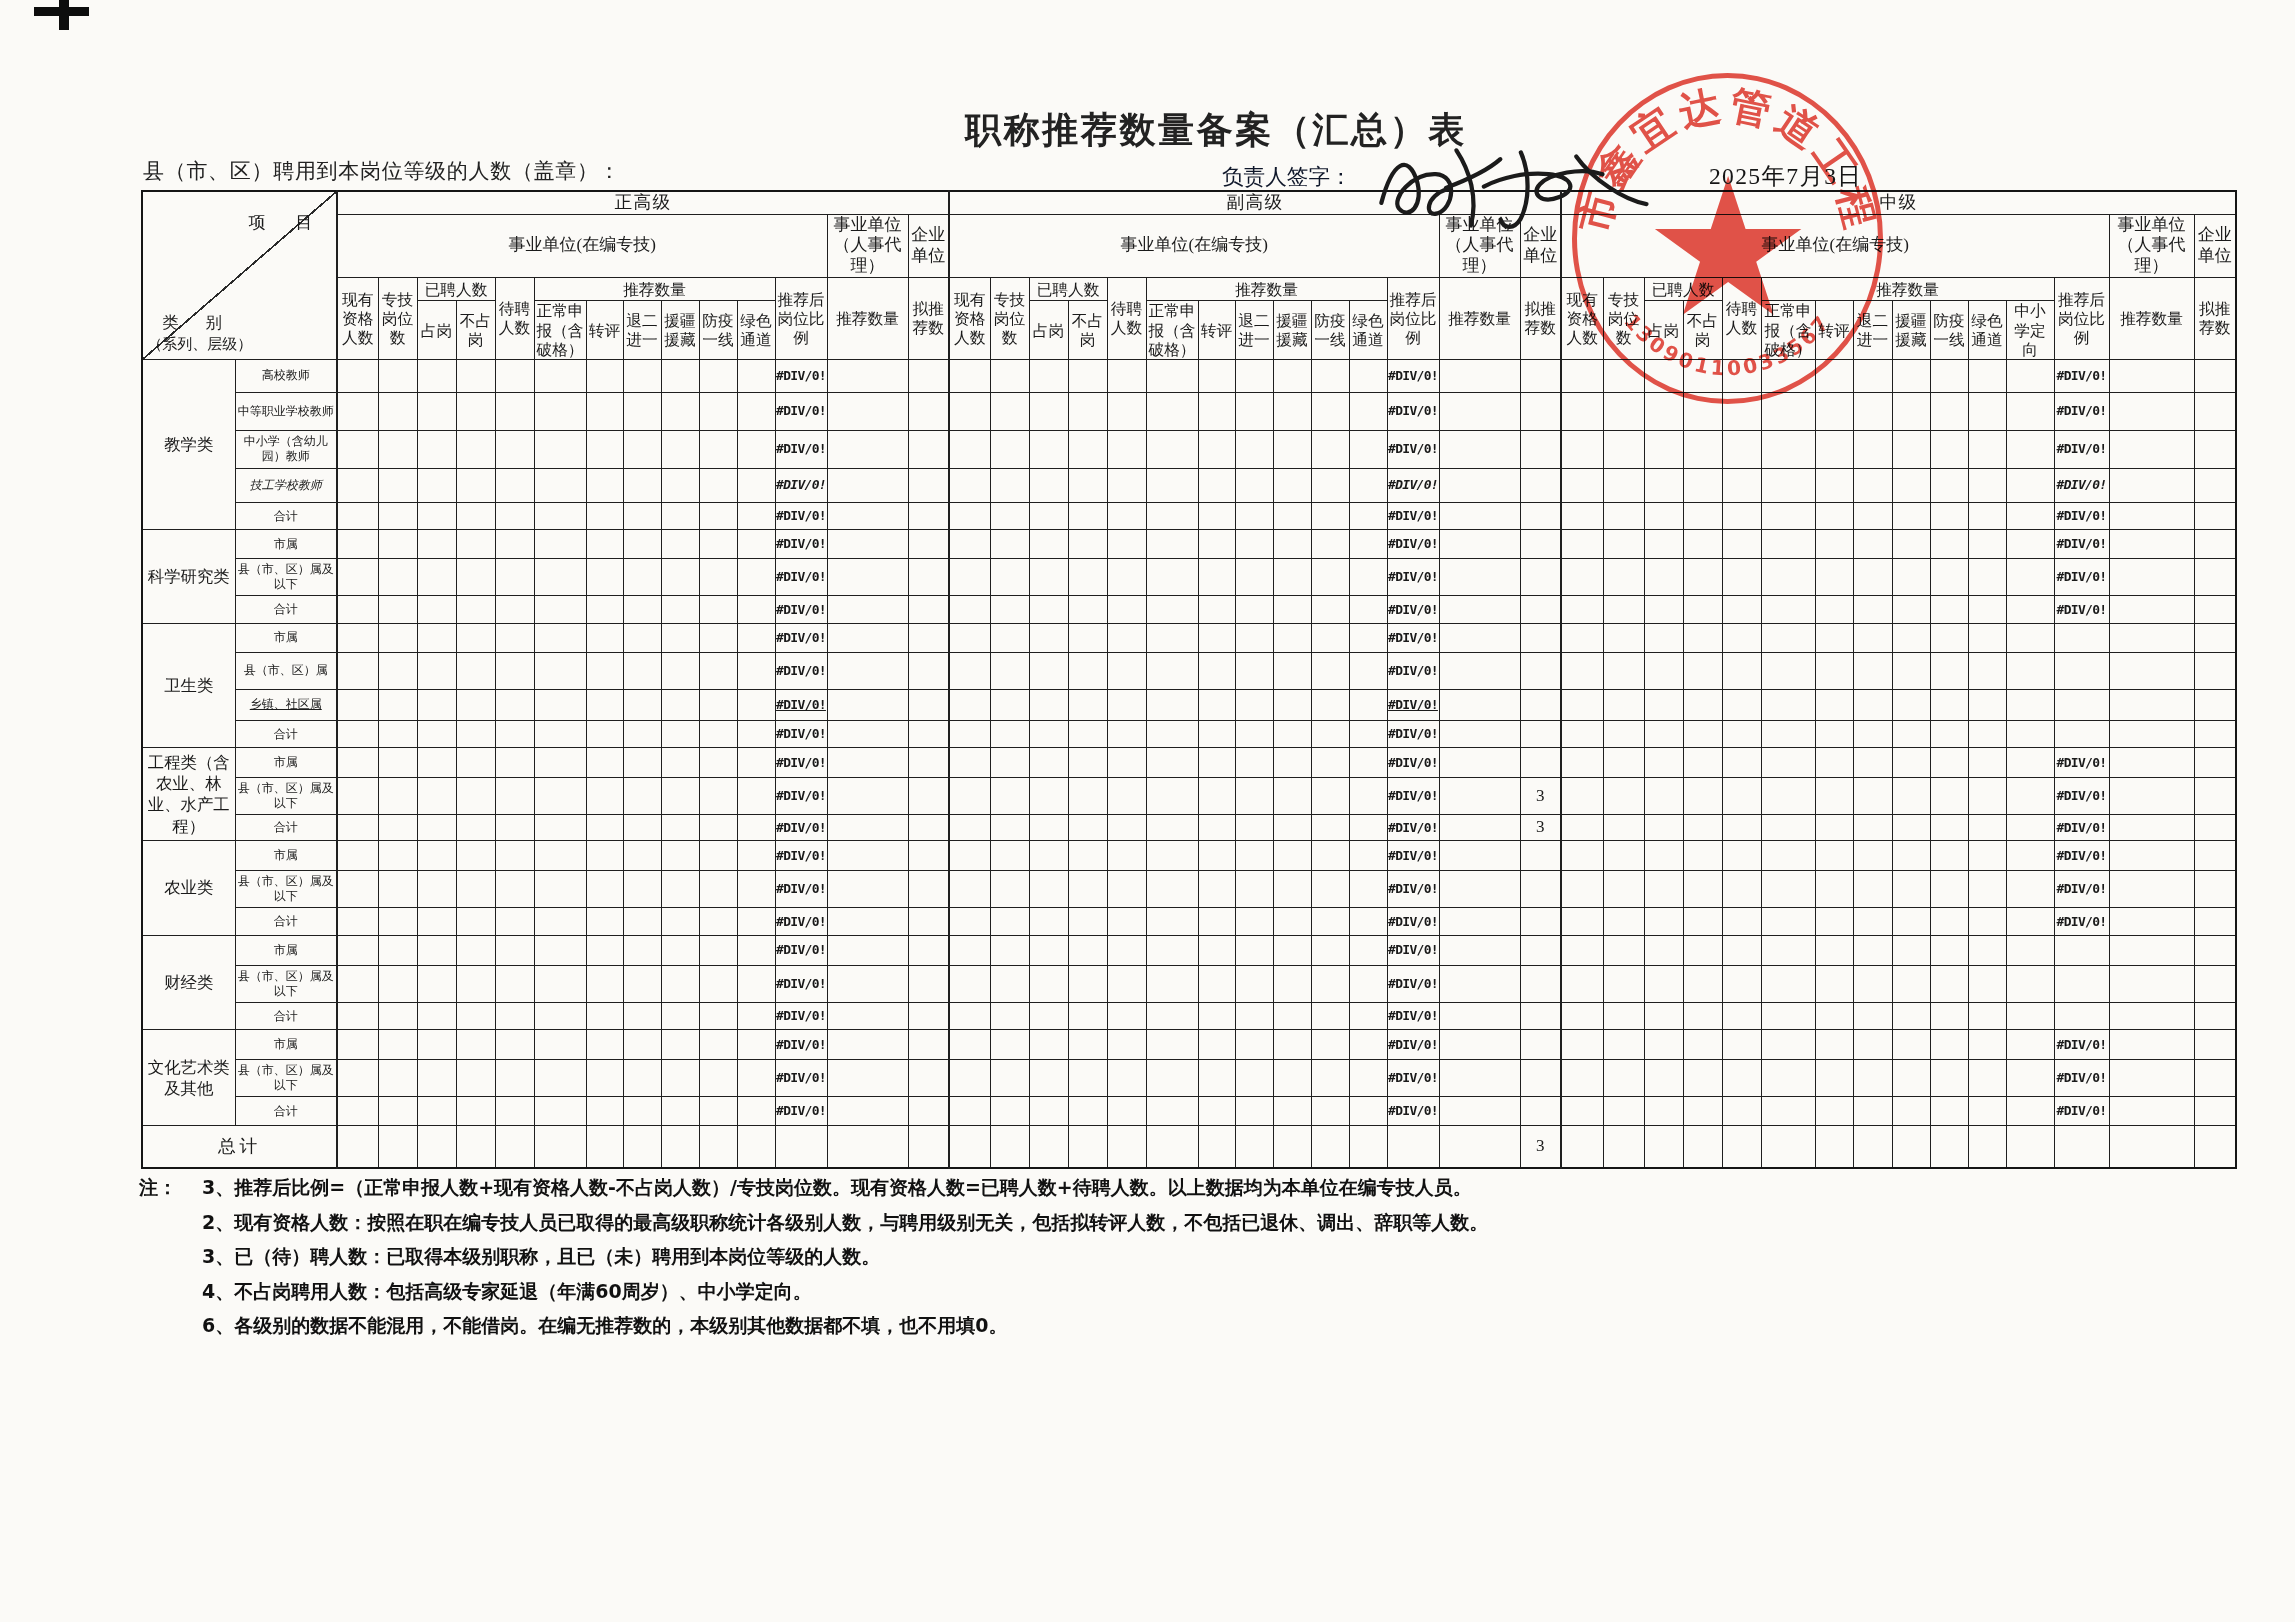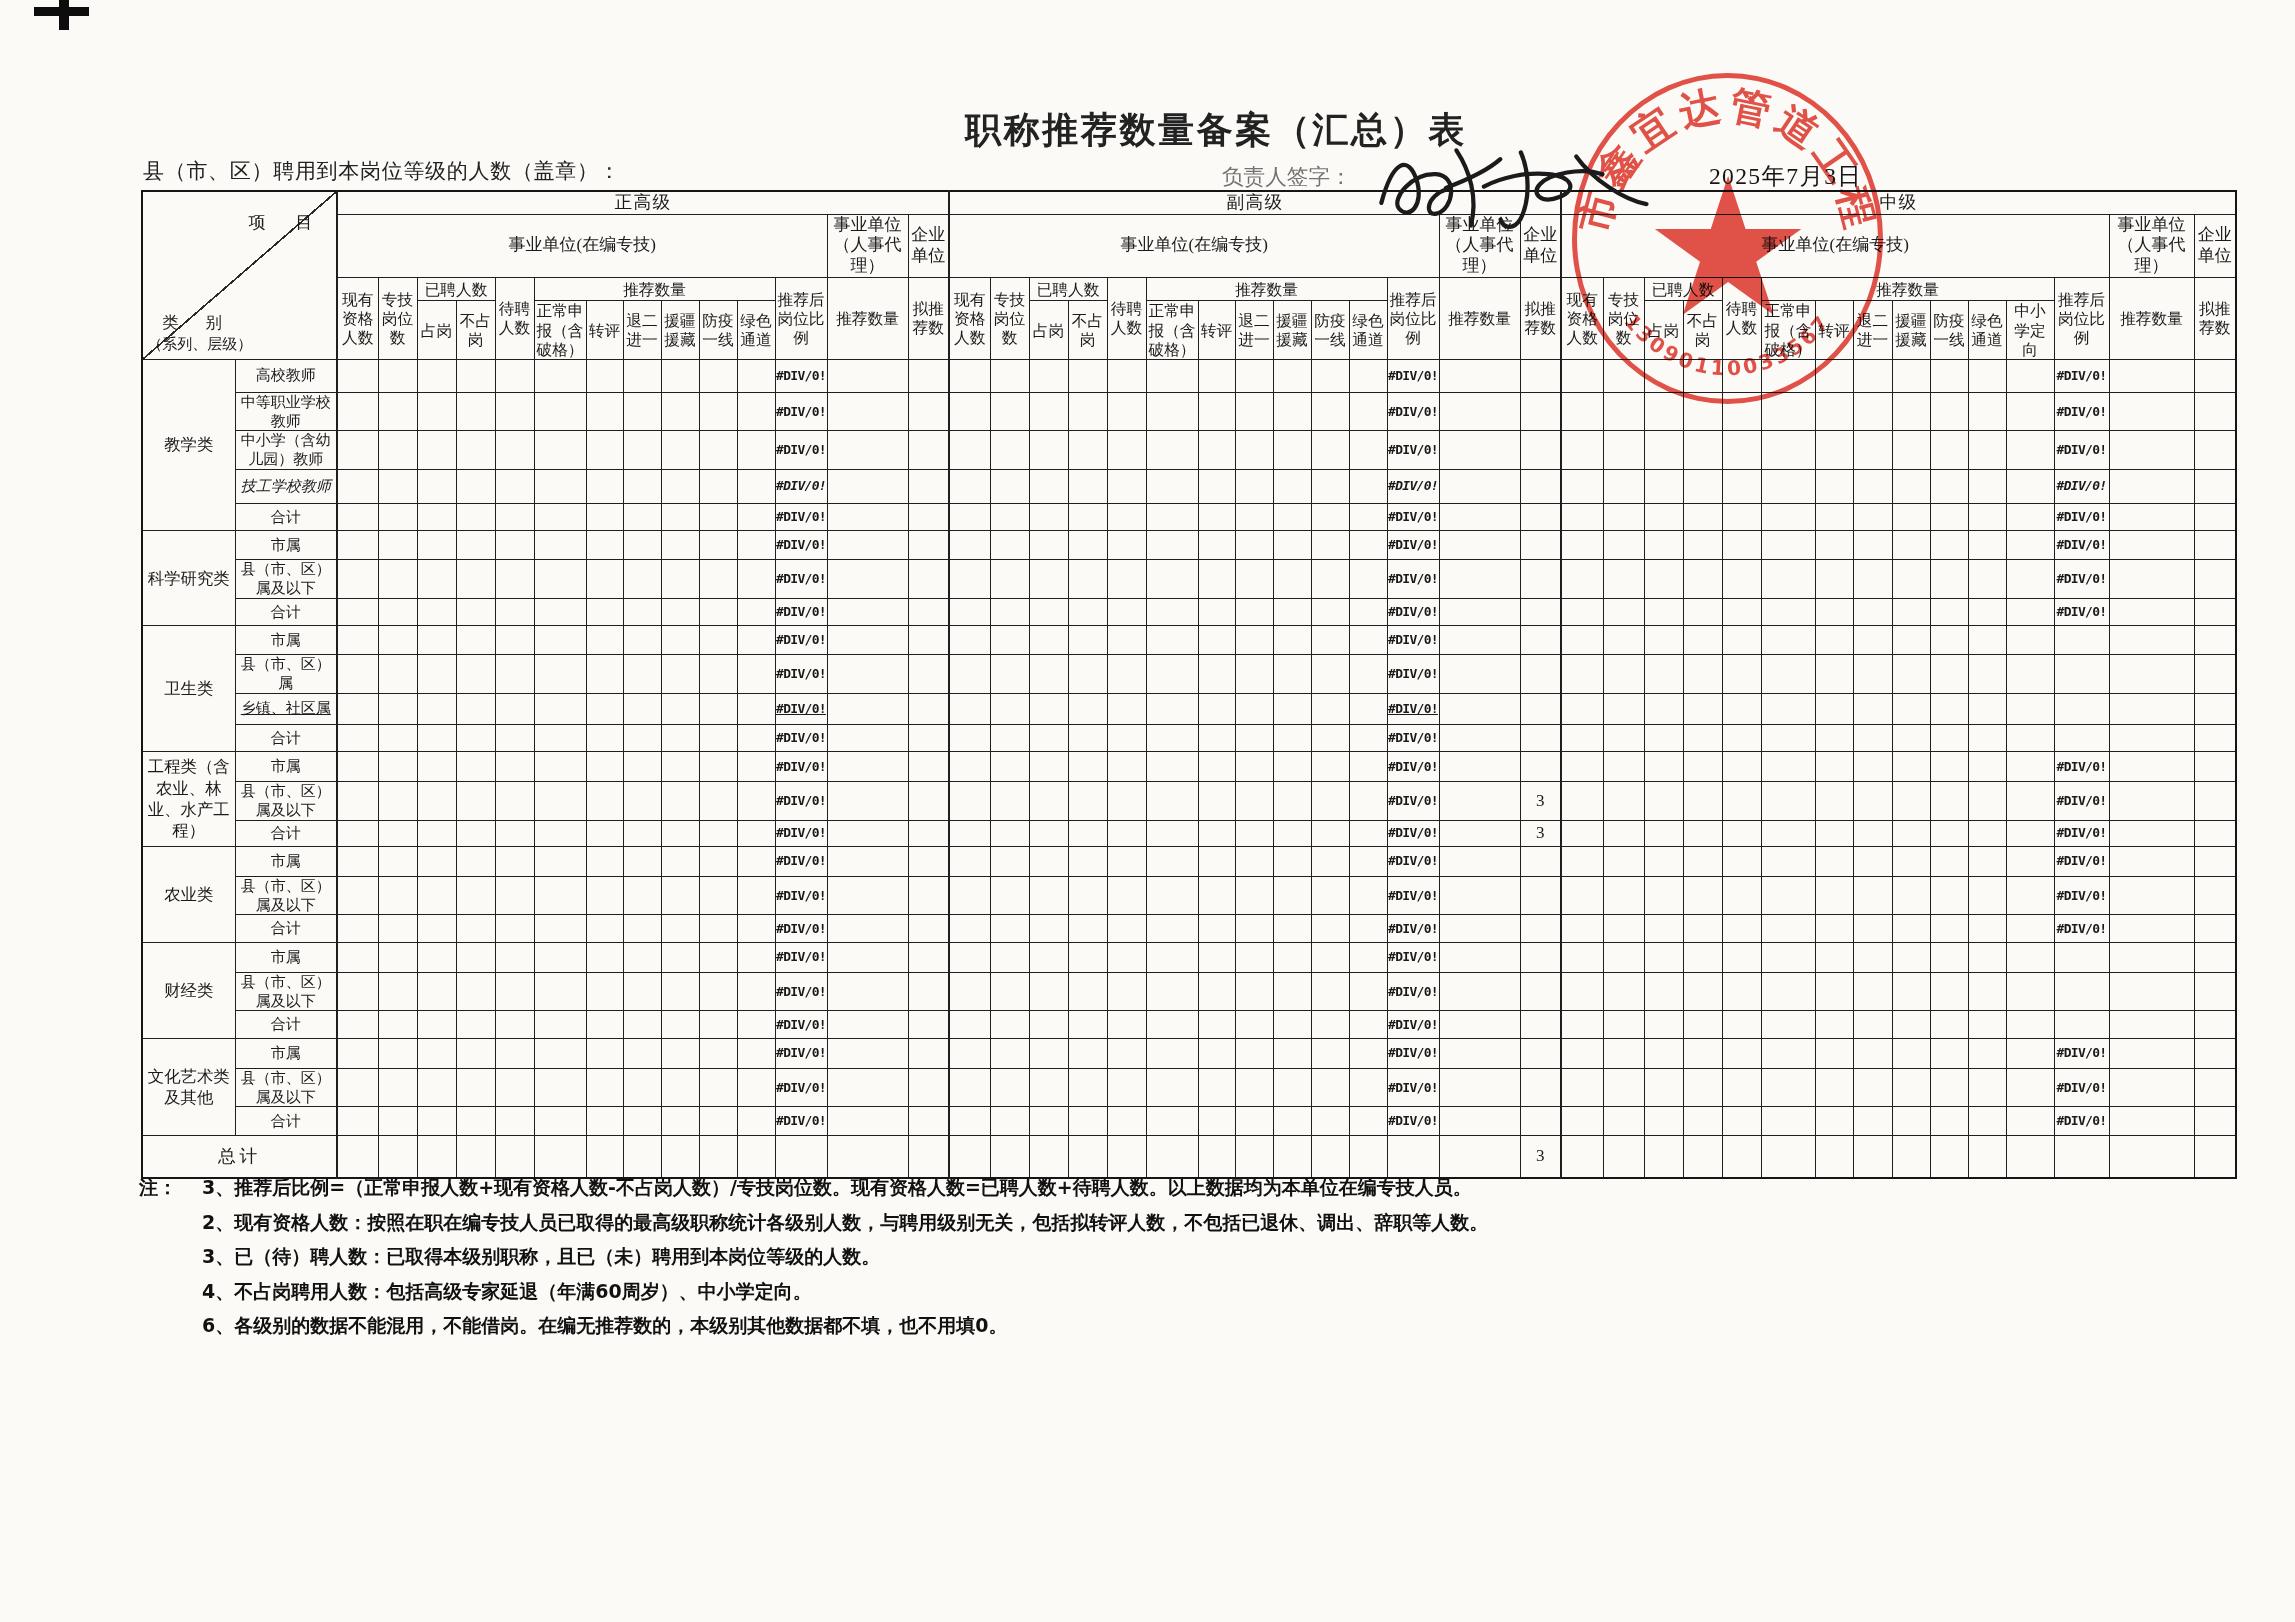--- a/index.html
+++ b/index.html
@@ -11,21 +11,21 @@
   }
   
   .corner-mark-h{position:absolute;left:34px;top:6.5px;width:55px;height:9.8px;background:#0d0d0d;}
   .corner-mark-v{position:absolute;left:59px;top:0;width:9.8px;height:30px;background:#0d0d0d;}
   
   .doc-title{
     position:absolute;left:1216px;top:106px;transform:translateX(-50%);
     font-size:36px;font-weight:700;letter-spacing:2.6px;white-space:nowrap;color:#222;
   }
   .dept-line{position:absolute;left:143px;top:157px;font-size:21px;letter-spacing:0.7px;color:#222;}
-  .signer-label{position:absolute;left:1222px;top:162px;font-size:21.6px;color:#737373;}
+  .signer-label{position:absolute;left:1222px;top:162px;font-size:21.6px;color:#0f172a;}
   .date-text{position:absolute;left:1709px;top:160px;font-size:23.6px;color:#151515;letter-spacing:1.3px;z-index:6;}
   .signature{position:absolute;left:1362px;top:130px;width:288px;height:108px;z-index:7;transform:rotate(-4deg);}
   
   .stamp{position:absolute;left:1572px;top:73px;width:311px;height:331px;z-index:5;
          mix-blend-mode:multiply;opacity:.92;}
   .stamp-ring{position:absolute;inset:0;border:5.9px solid #e2443a;border-radius:50%;}
   .stamp-star{position:absolute;left:156px;top:175px;transform:translate(-50%,-50%);
               font-family:"DejaVu Sans",sans-serif;font-size:191px;line-height:1;color:#e2443a;}
   .stamp svg{position:absolute;inset:0;overflow:visible;}
   .stamp text{fill:#e2443a;font-family:"DejaVu Sans",sans-serif;}
@@ -38,21 +38,21 @@
   .gs{border-left-width:2px !important;}
   table{border:2px solid #151515;}
   .grp-h{font-size:17.7px;letter-spacing:1.3px;}
   .sub-h{font-size:17px;}
   .corner{position:relative;background:
       linear-gradient(to bottom right, transparent 49.65%, #2a2a2a 49.65%, #2a2a2a 50.35%, transparent 50.35%); margin-top: 12px;}
   .corner .top-label{position:absolute;right:17px;top:21px;font-size:17px;letter-spacing:6.5px;}
   .corner .bottom-label{position:absolute;left:2.6px;bottom:26px;width:98px;font-size:16.4px;letter-spacing:5.2px;}
   .corner .bottom-sub{position:absolute;left:1.3px;bottom:5.2px;width:111px;font-size:15px;letter-spacing:0;}
   td.cat{font-size:16.4px;line-height:1.3;padding:0 2.6px;}
-  td.lbl{font-size:15px;line-height:1.25;padding:0 1.3px;}
+  td.lbl{font-size:12px;line-height:1.25;padding:0 1.3px;}
   td.total-lbl{font-size:17.7px;letter-spacing:3.9px;}
   td.ratio{font-family:"DejaVu Sans Mono",monospace;font-size:13px;font-weight:600;white-space:nowrap;letter-spacing:-0.7px;}
   td.val{font-size:17px;}
   
   .notes{position:absolute;left:139px;top:1175px;width:2029px;
          font-family:"DejaVu Sans","Liberation Sans",sans-serif;font-weight:600;
          font-size:19px;color:#111;}
   .notes .note-line{position:relative;padding-left:63px;margin-bottom:8.5px;white-space:nowrap;}
   .notes .note-line.first .note-prefix{position:absolute;left:0;top:0;}
 </style>

